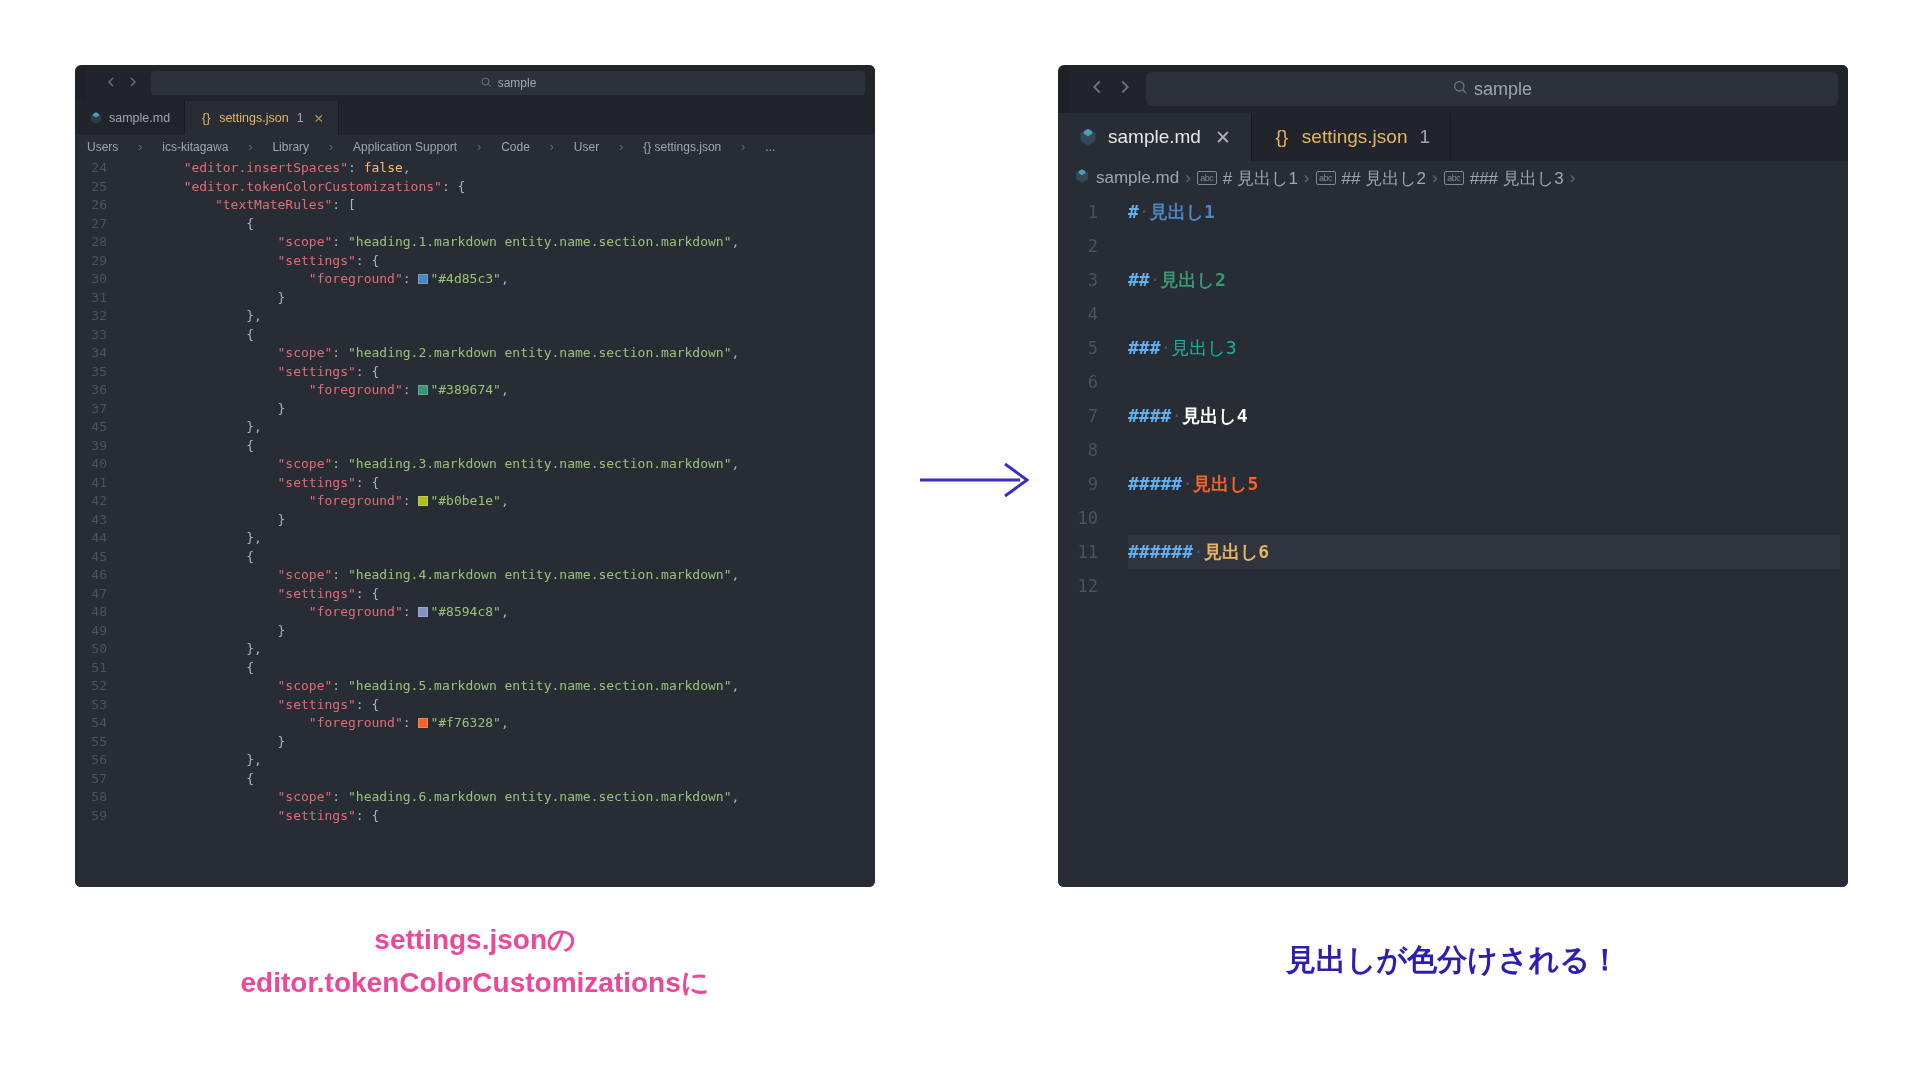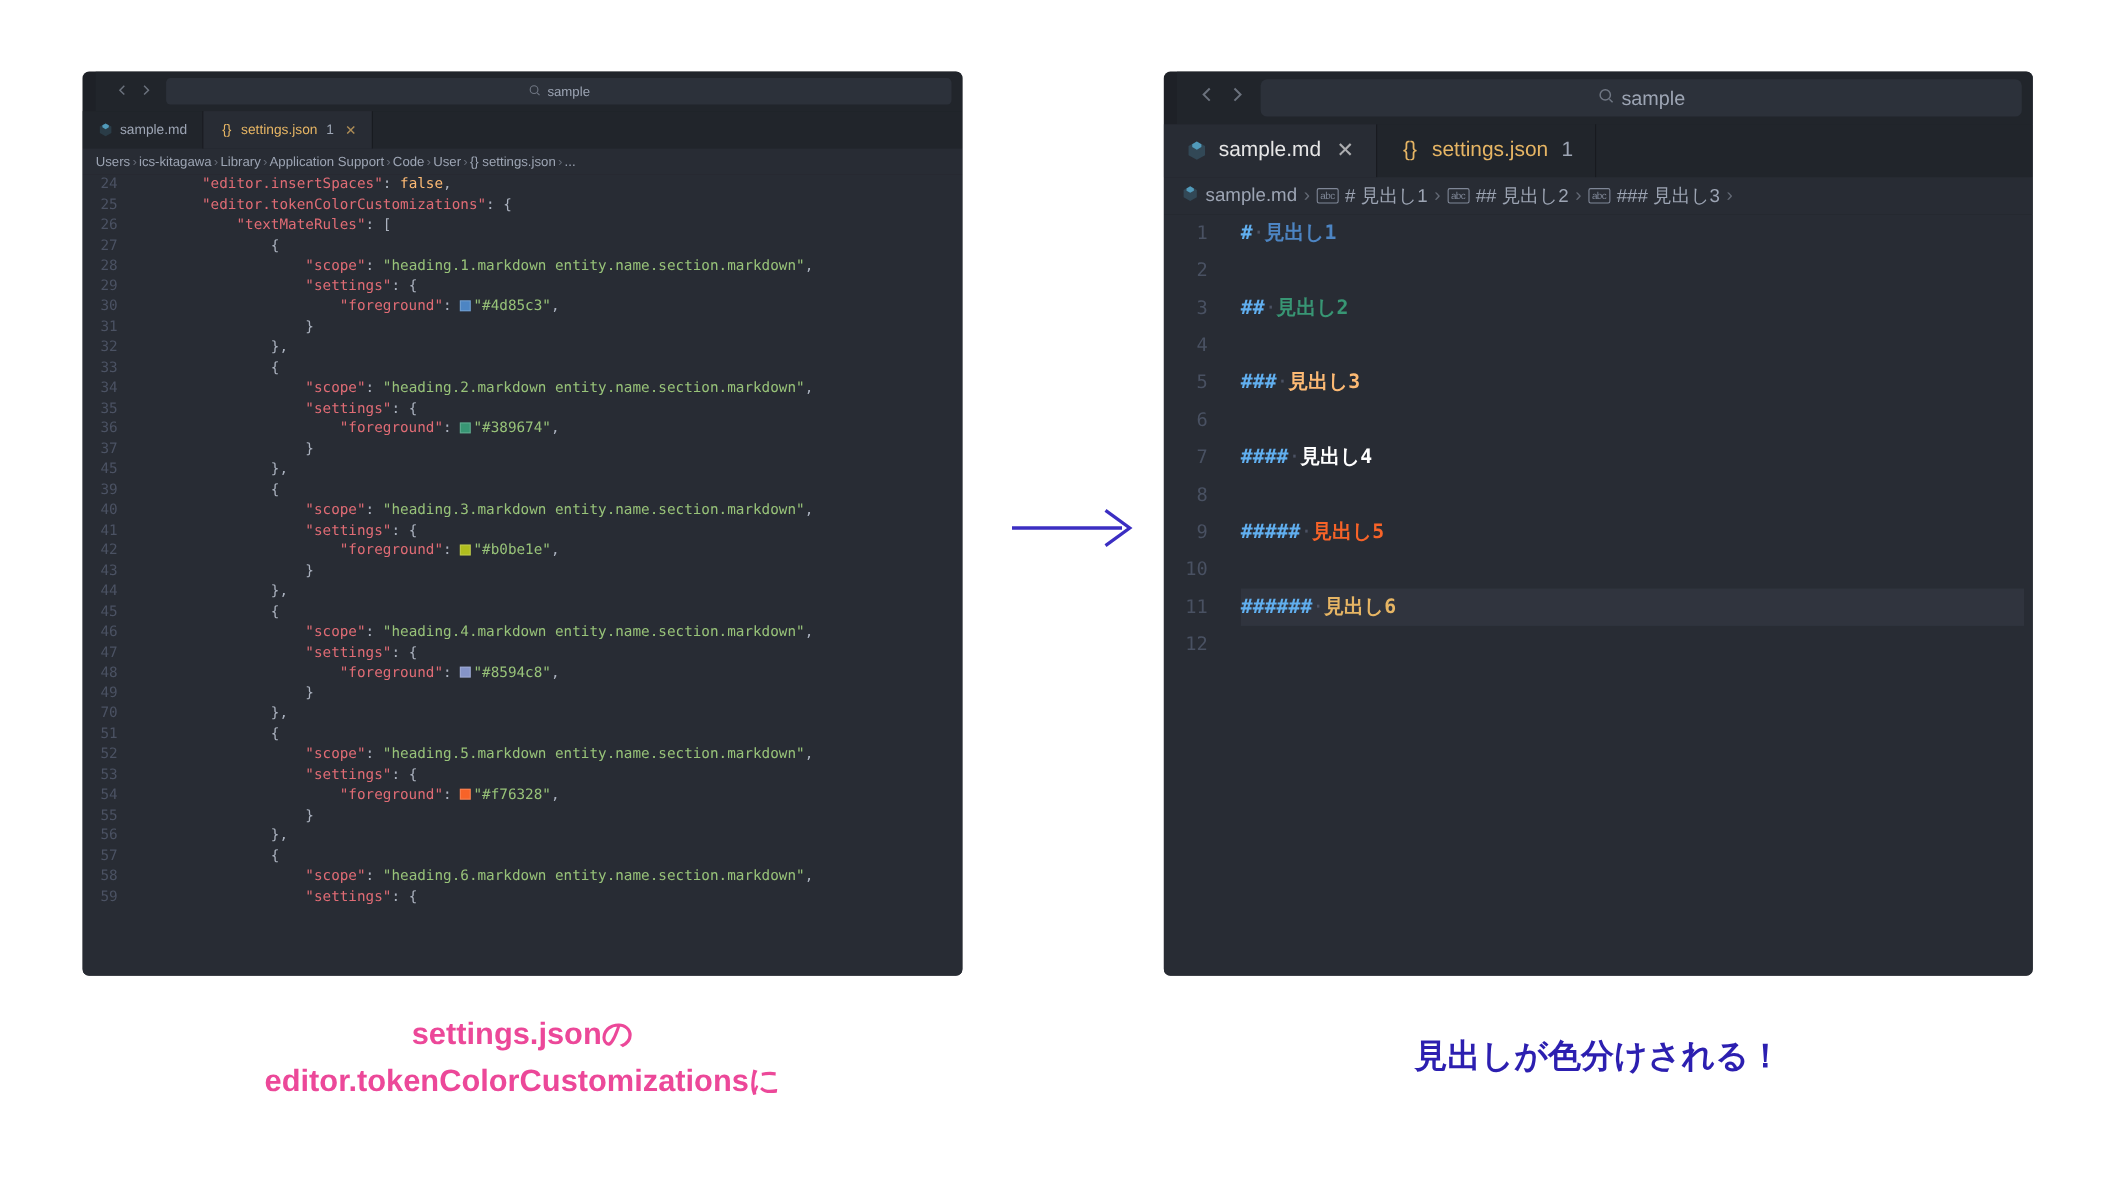--- a/index.html
+++ b/index.html
@@ -66,21 +66,21 @@
   .tab .close-x { margin-left: 4px; opacity: .7; cursor: pointer; }
   .tab-icon { width: 14px; height: 14px; display: inline-flex; align-items: center; justify-content: center; }
 
   .breadcrumb {
     height: 24px;
     display: flex; align-items: center;
     padding: 0 12px;
     font-size: 12px;
     color: #9da5b4;
     background: #282c34;
-    gap: 2px;
+    gap: 20px;
     white-space: nowrap;
     overflow: hidden;
   }
   .crumb-sep { opacity: .5; }
 
   .editor {
     display: flex;
     font-family: "SF Mono", ui-monospace, Menlo, Consolas, monospace;
     font-size: 13px;
     line-height: 18.5px;
@@ -154,21 +154,21 @@
     font-size: 17px;
   }
   .right-panel .row { height: 34px; }
   .right-panel .code { padding-left: 12px; }
   .hl-cursor { background: rgba(108,119,141,0.12); }
 
   .hdr-hash { color: #61afef; font-weight: 600; }
   .hdr-dot  { color: #4b5263; }
   .h1c { color: #4d85c3; font-weight: 600; }
   .h2c { color: #389674; font-weight: 600; }
-  .h3c { color: #fdba74; font-weight: 700; }
+  .h3c { color: #14b8a6; font-weight: 400; }
   .h4c { color: #ffffff; font-weight: 600; }
   .h5c { color: #f76328; font-weight: 600; }
   .h6c { color: #e6b564; font-weight: 600; }
 
   .micon {
     display: inline-flex;
     align-items: center; justify-content: center;
     width: 20px; height: 14px;
     border: 1px solid #7f8797;
     border-radius: 2px;
@@ -287,21 +287,21 @@
         <div class="row">40</div>
         <div class="row">41</div>
         <div class="row">42</div>
         <div class="row">43</div>
         <div class="row">44</div>
         <div class="row">45</div>
         <div class="row">46</div>
         <div class="row">47</div>
         <div class="row">48</div>
         <div class="row">49</div>
-        <div class="row">70</div>
+        <div class="row">50</div>
         <div class="row">51</div>
         <div class="row">52</div>
         <div class="row">53</div>
         <div class="row">54</div>
         <div class="row">55</div>
         <div class="row">56</div>
         <div class="row">57</div>
         <div class="row">58</div>
         <div class="row">59</div>
       </div>

